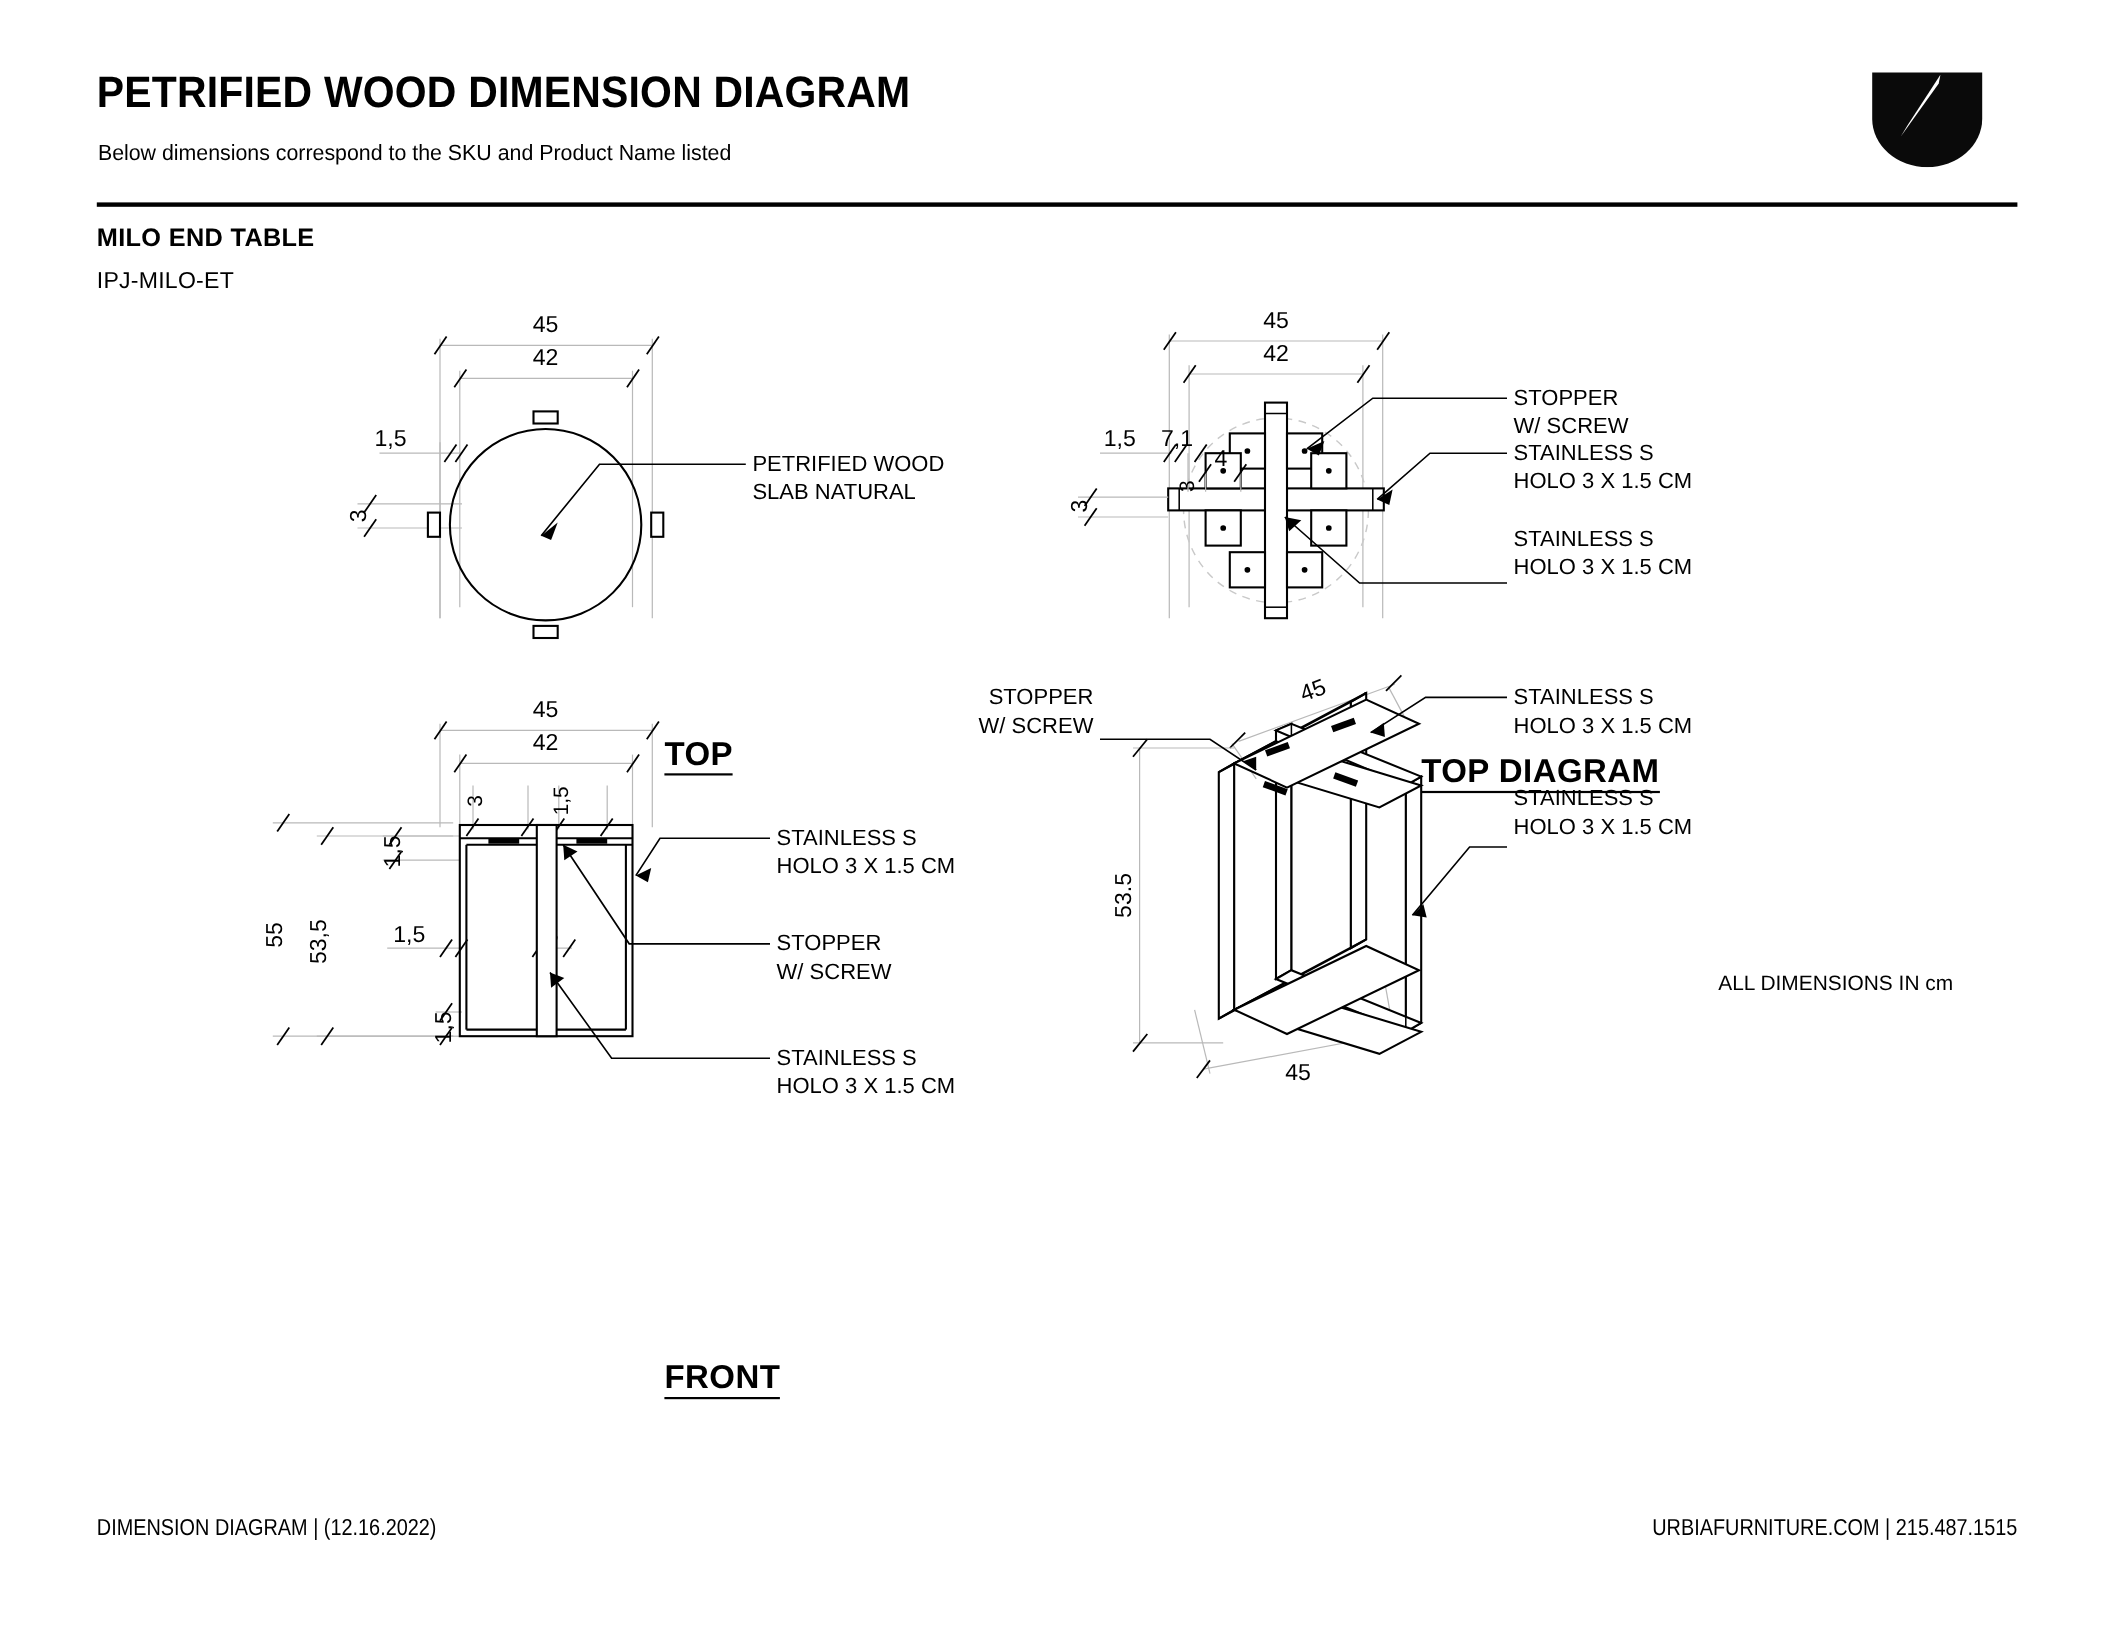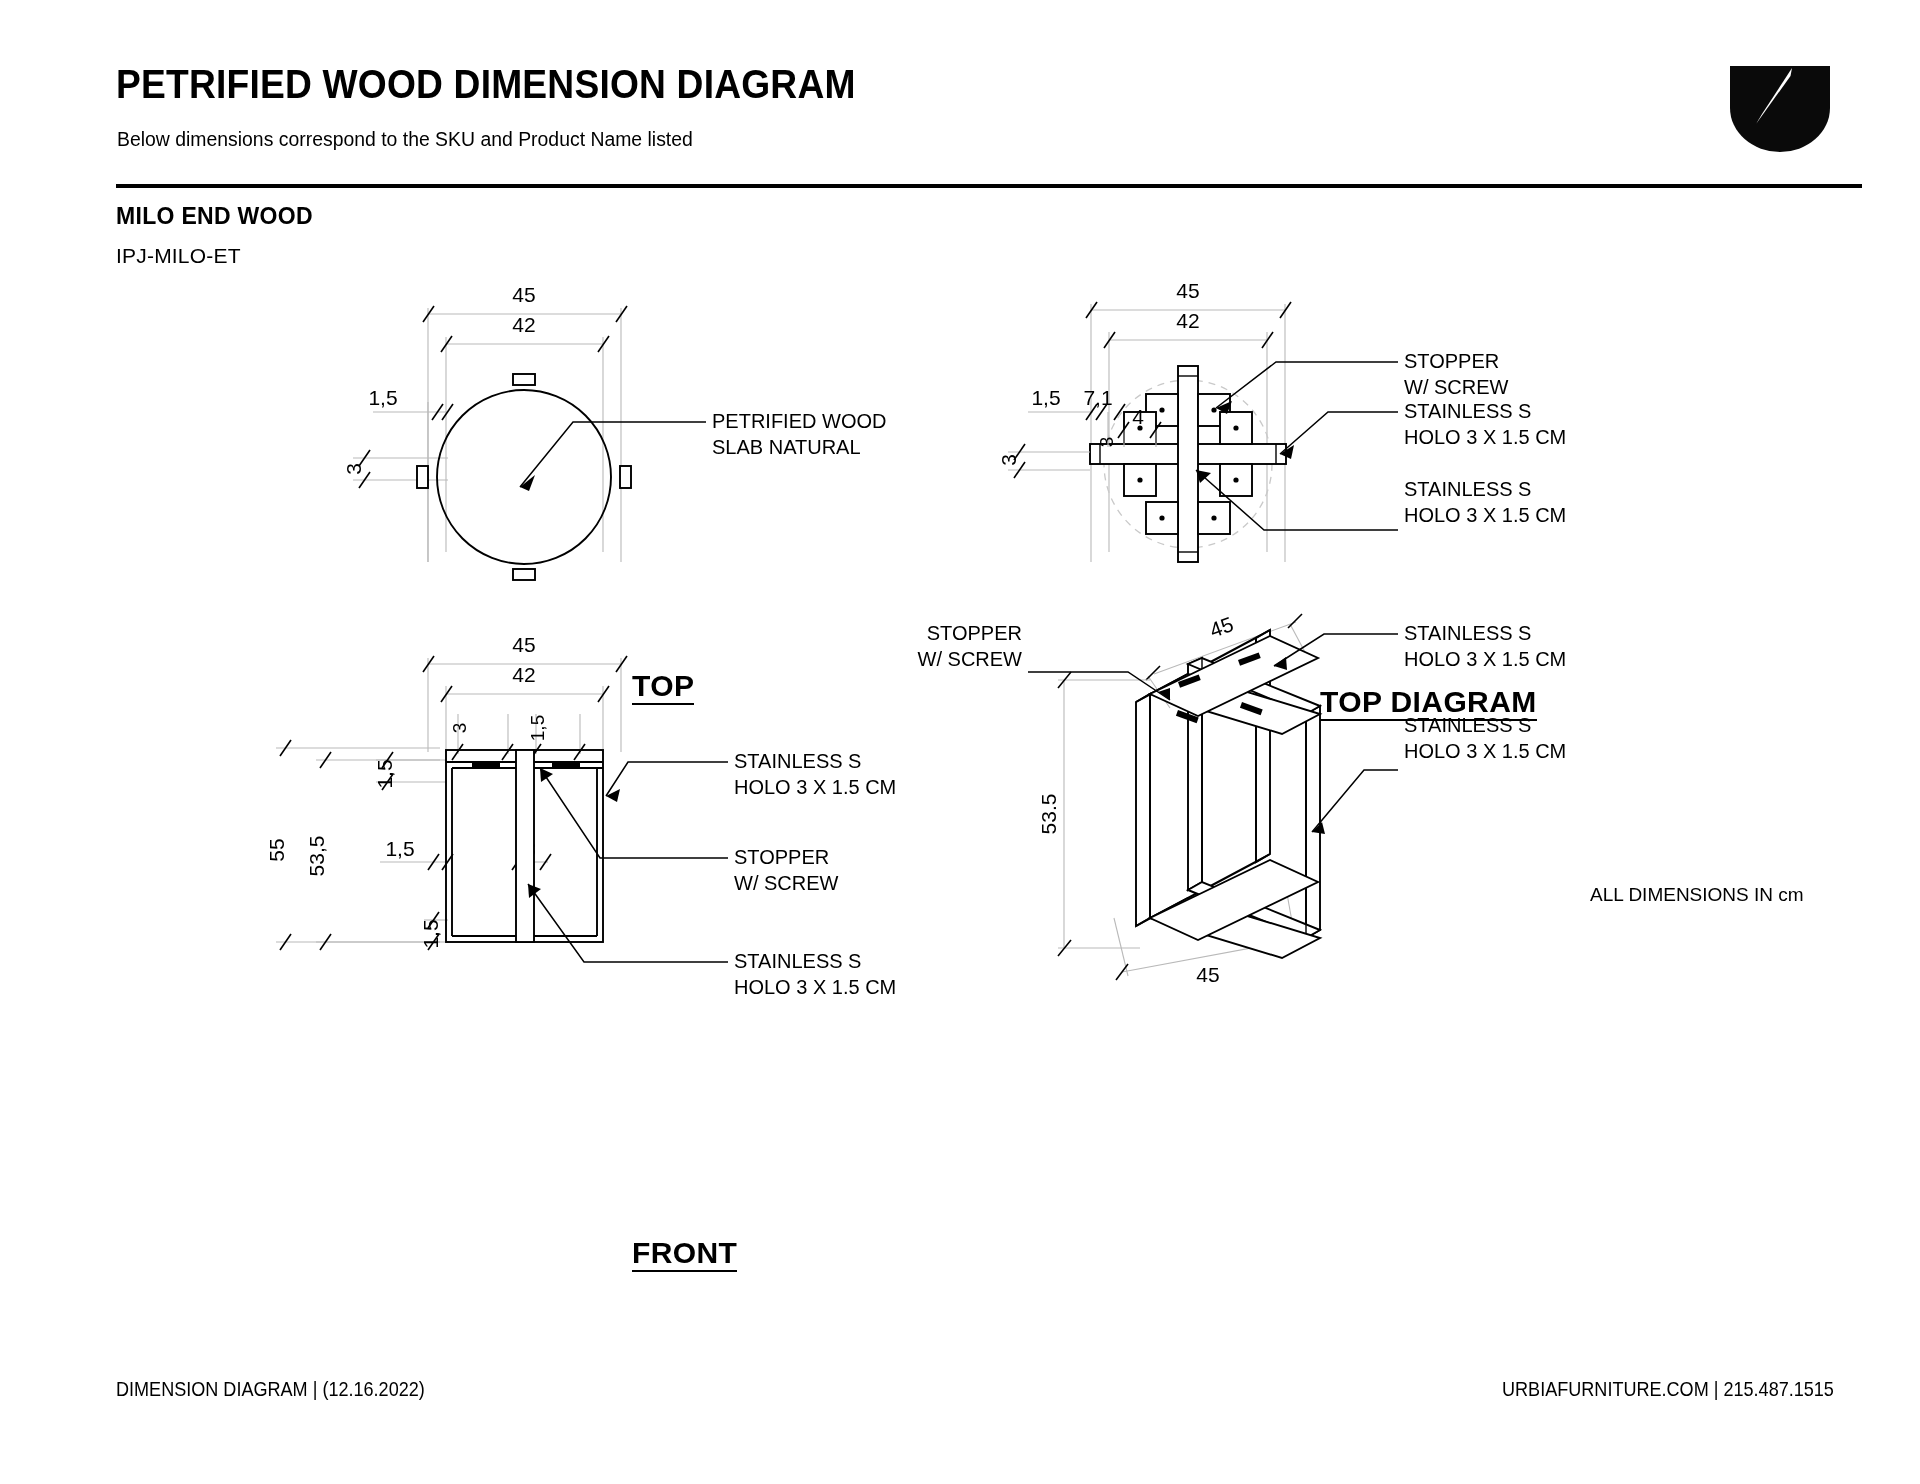--- a/index.html
+++ b/index.html
@@ -1,20 +1,20 @@
 <!DOCTYPE html>
 <html><head>
 <meta charset="utf-8">
 <style>
   html,body{margin:0;padding:0;background:#fff;}
   body{width:1920px;height:1484px;position:relative;
        font-family:"Liberation Sans","DejaVu Sans",sans-serif;color:#000;
        -webkit-font-smoothing:antialiased;}
 
-  .sheet{position:absolute;inset:0;margin-left:28px;}
+  .sheet{position:absolute;inset:0;}
 
   
   #doc-title{position:absolute;left:88px;top:62px;font-size:40px;font-weight:bold;
              letter-spacing:.2px;transform:scaleX(.93);transform-origin:left center;
              white-space:nowrap;}
   #doc-subtitle{position:absolute;left:89px;top:128px;font-size:20px;font-weight:400;
                 transform:scaleX(.97);transform-origin:left center;white-space:nowrap;}
   #brand-logo{position:absolute;left:1700px;top:64px;width:104px;height:88px;}
   #header-rule{position:absolute;left:88px;top:184px;width:1746px;height:4px;background:#000;}
 
@@ -68,21 +68,21 @@
   <div id="doc-title">PETRIFIED WOOD DIMENSION DIAGRAM</div>
   <div id="doc-subtitle">Below dimensions correspond to the SKU and Product Name listed</div>
 
   <svg id="brand-logo" viewBox="0 0 104 88">
     <path d="M2,2 L102,2 L102,44 A50,44 0 0 1 2,44 Z" fill="#0a0a0a"></path>
     <path d="M64,4 L62.5,12 L28,60 L34,50 Z" fill="#ffffff"></path>
   </svg>
 
   <div id="header-rule"></div>
 
-  <div id="product-name">MILO END WOOD</div>
+  <div id="product-name">MILO END TABLE</div>
   <div id="product-sku">IPJ-MILO-ET</div>
 
   <div id="units-note">ALL DIMENSIONS IN cm</div>
 
   <svg id="drawing" viewBox="0 0 1920 1060">
 
     <g>
 
       <line class="ext" x1="400" y1="46" x2="400" y2="300"></line>
       <line class="ext" x1="593" y1="46" x2="593" y2="300"></line>

